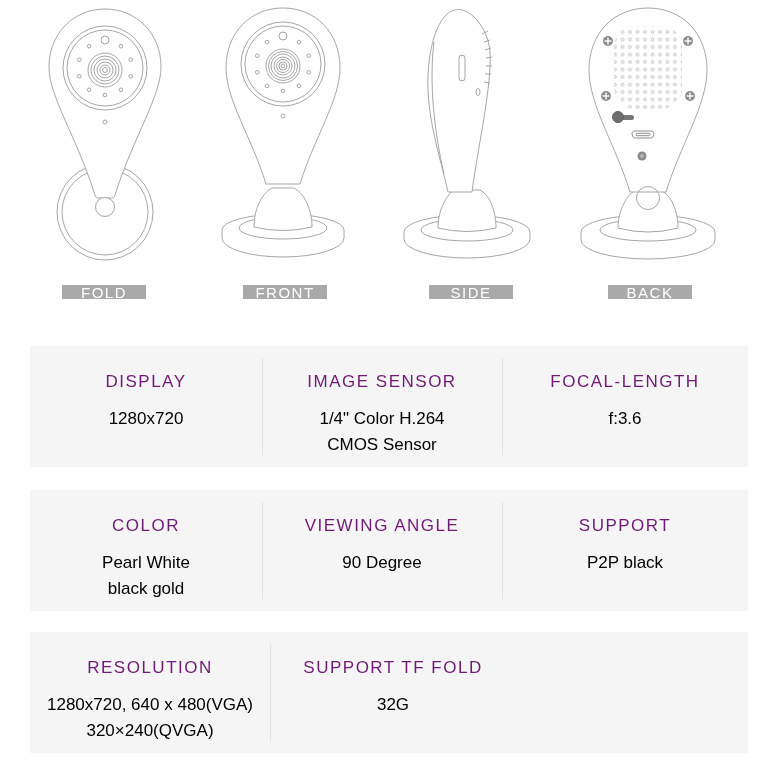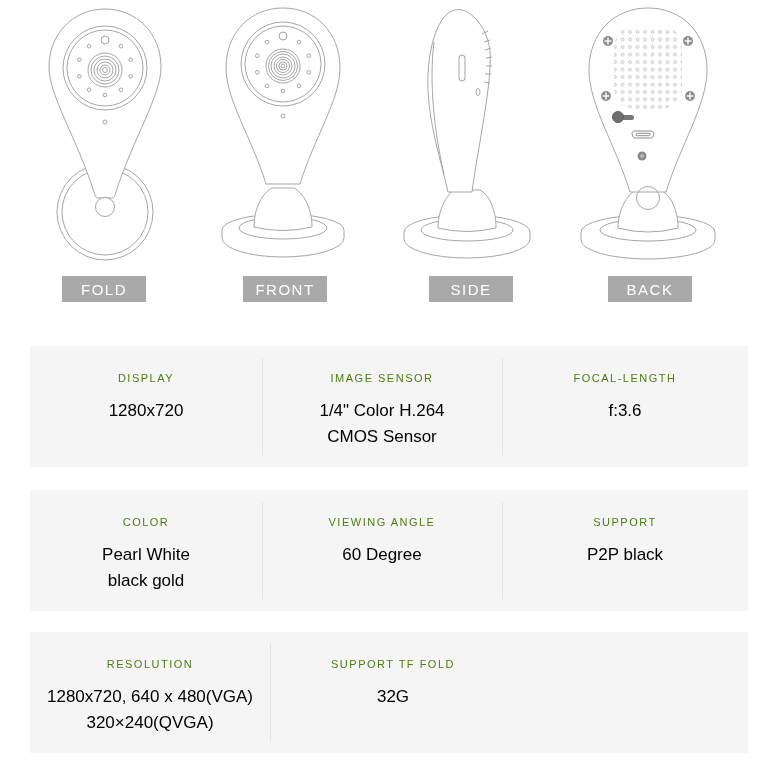--- a/index.html
+++ b/index.html
@@ -11,42 +11,42 @@
   .view-svg { position:absolute; top:6px; }
   .view-svg.v-fold  { left:40px; }
   .view-svg.v-front { left:218px; }
   .view-svg.v-side  { left:398px; }
   .view-svg.v-back  { left:574px; }
   .view-svg path, .view-svg circle, .view-svg ellipse, .view-svg rect, .view-svg line {
     vector-effect:non-scaling-stroke;
   }
 
   
-  .view-label { position:absolute; top:276px; width:84px; height:26px;
+  .view-label { position:absolute; top:285px; width:84px; height:14px;
     background:#a9a9a9; color:#ffffff; display:flex; align-items:center; justify-content:center;
     font-size:15px; letter-spacing:1.5px; font-weight:400; }
   .vl-fold  { left:62px; }
   .vl-front { left:243px; }
   .vl-side  { left:429px; }
   .vl-back  { left:608px; }
 
   
   .spec-row { position:absolute; left:30px; width:718px; height:121px;
     background:#f5f5f6; display:flex; }
   .row-1 { top:346px; }
   .row-2 { top:490px; }
   .row-3 { top:632px; }
   .cell { position:relative; display:flex; flex-direction:column; align-items:center;
     padding-top:26px; box-sizing:border-box; flex:none; }
   .cell.c1 { width:232px; }
   .cell.c2 { width:240px; }
   .cell.c3 { width:246px; }
   .cell + .cell::before { content:""; position:absolute; left:0; top:12px; bottom:12px;
     width:1px; background:#e2e2e3; }
-  .cell-header { font-size:11px; letter-spacing:1.5px; color:#4d7c0f; margin-bottom:14px; }
+  .cell-header { font-size:17px; letter-spacing:1.5px; color:#701a75; margin-bottom:14px; }
   .cell-value { font-size:17px; color:#000000; line-height:26px; text-align:center;
     white-space:pre-line; }
 </style>
 </head>
 <body>
 
 <div class="sheet">
 
   <svg class="view-svg v-fold" width="132" height="258" viewBox="0 0 132 258" fill="none" stroke="#a6a6a6" stroke-width="1">
     <circle cx="65" cy="206" r="48"></circle>
@@ -183,21 +183,21 @@
   </div>
 
   <div class="spec-row row-2">
     <div class="cell c1">
       <div class="cell-header">COLOR</div>
       <div class="cell-value">Pearl White
 black gold</div>
     </div>
     <div class="cell c2">
       <div class="cell-header">VIEWING ANGLE</div>
-      <div class="cell-value">60 Degree</div>
+      <div class="cell-value">90 Degree</div>
     </div>
     <div class="cell c3">
       <div class="cell-header">SUPPORT</div>
       <div class="cell-value">P2P black</div>
     </div>
   </div>
 
   <div class="spec-row row-3">
     <div class="cell c2">
       <div class="cell-header">RESOLUTION</div>

